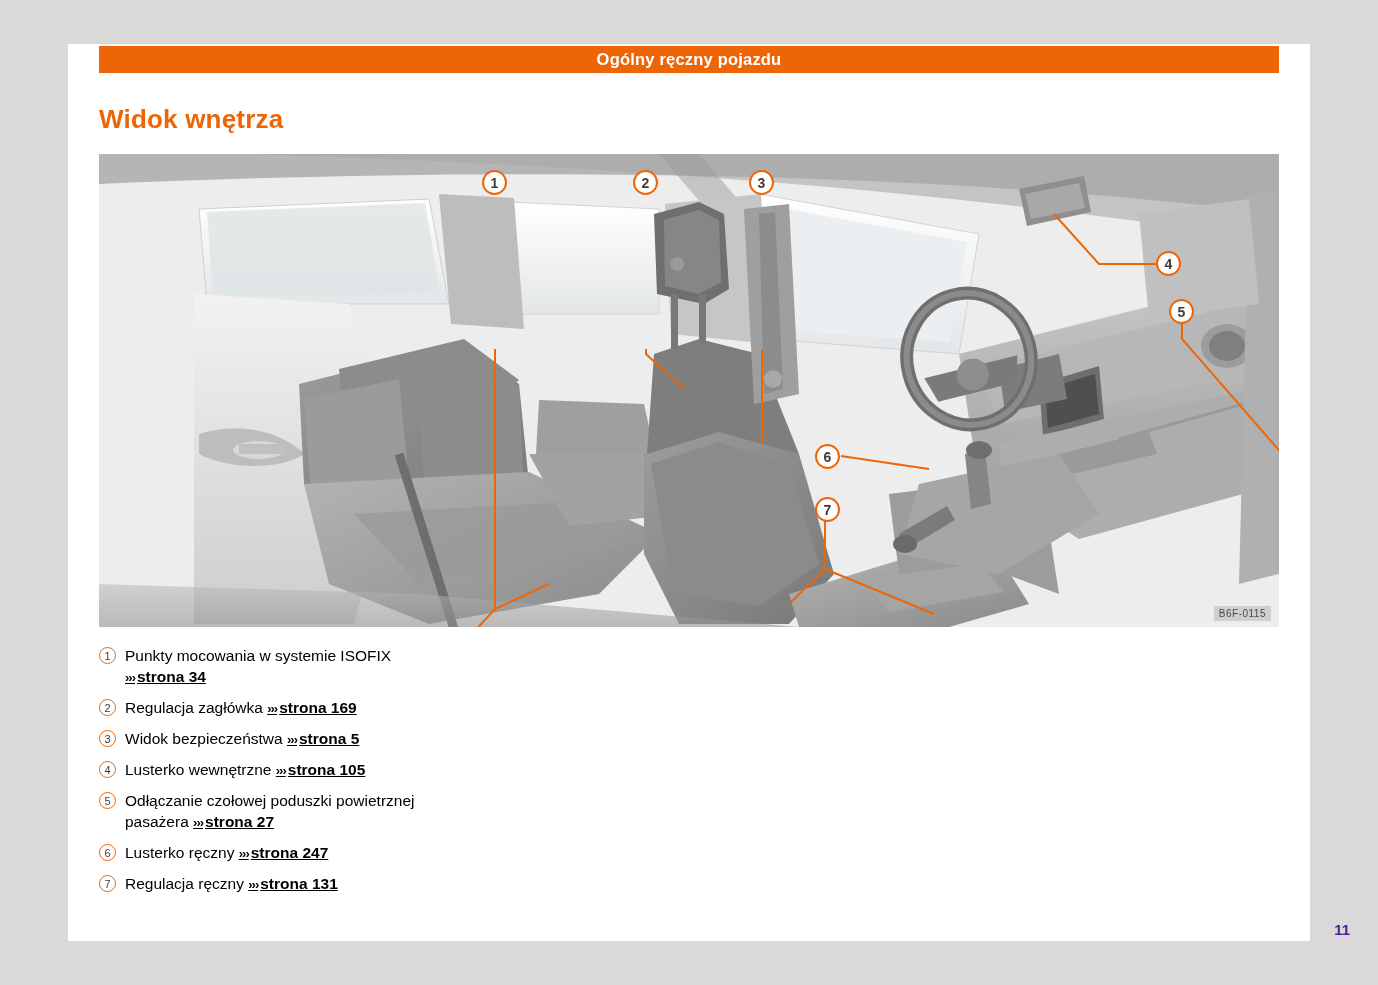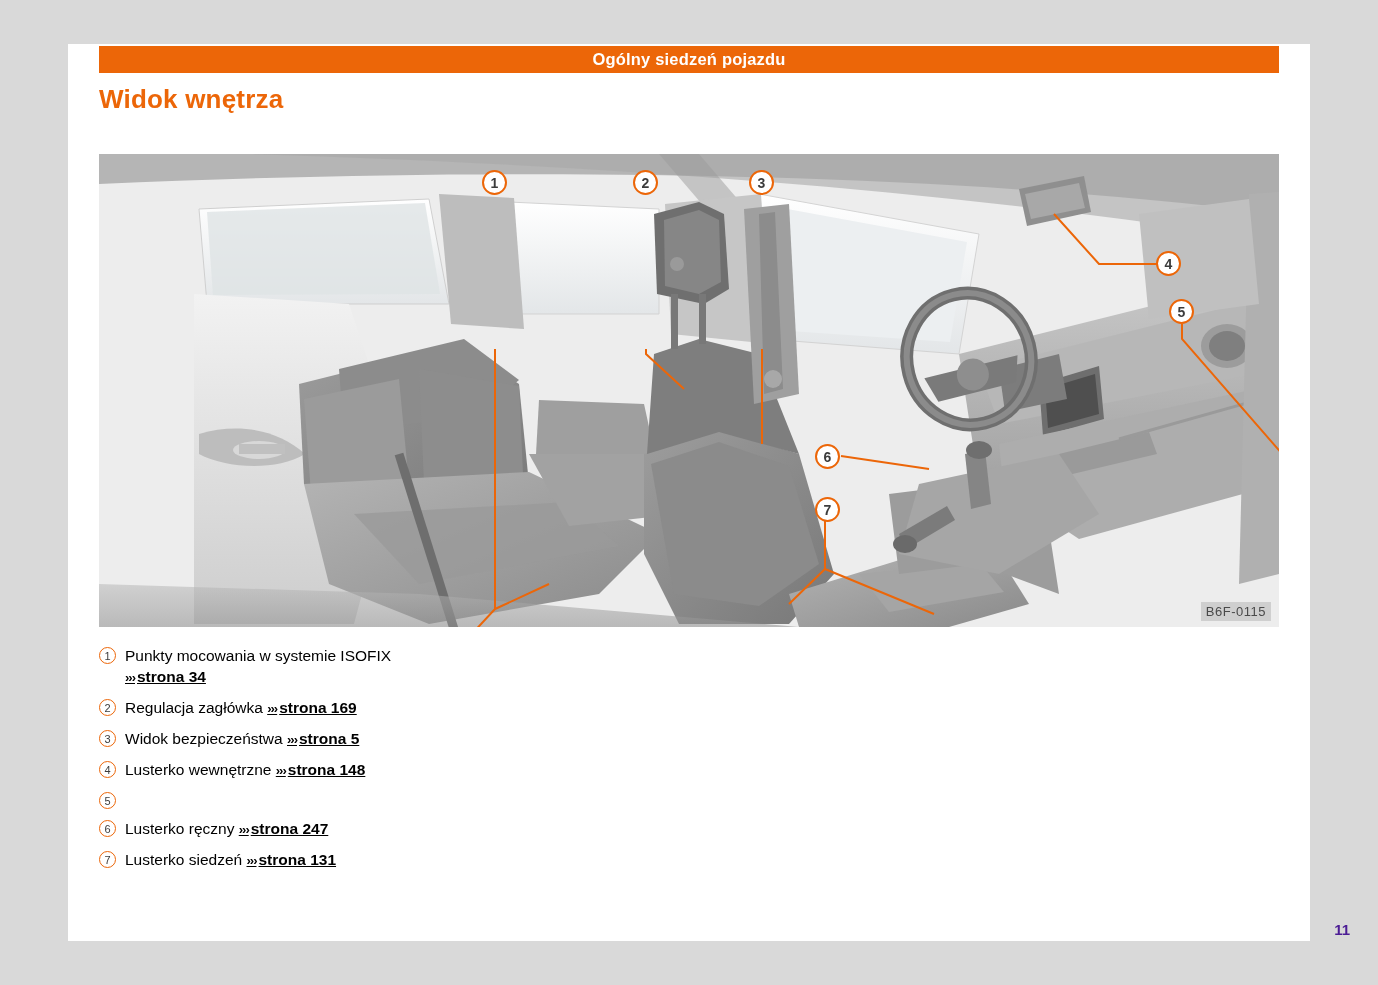--- a/index.html
+++ b/index.html
@@ -34,21 +34,21 @@
     font-size: 16.5px;
     font-weight: bold;
     display: flex;
     align-items: center;
     justify-content: center;
     letter-spacing: .2px;
   }
   .chapter-title {
     position: absolute;
     left: 99px;
-    top: 84px;
+    top: 104px;
     font-size: 26px;
     font-weight: bold;
     color: #ec6608;
     letter-spacing: .2px;
     text-align: center;
   }
   
   .figure {
     position: absolute;
     left: 99px;
@@ -58,21 +58,21 @@
     background: #e8e8e8;
     overflow: hidden;
     border: 0;
   }
   .figcode {
     position: absolute;
     right: 8px;
     bottom: 6px;
     background: #cfcfcf;
     color: #4a4a4a;
-    font-size: 13px;
+    font-size: 10px;
     letter-spacing: .5px;
     padding: 2px 5px;
     font-family: "Liberation Sans", sans-serif;
   }
   .fig-svg { position:absolute; left:0; top:0; }
   
   .callout {
     position: absolute;
     width: 25px;
     height: 25px;
@@ -140,21 +140,21 @@
   }
 </style>
 </head>
 <body>
 
 <div class="page">
 
   <div class="sheet"></div>
 
   <div class="header-bar">
-    <span>Ogólny siedzeń pojazdu</span>
+    <span>Ogólny ręczny pojazdu</span>
   </div>
 
   <div class="chapter-title">Widok wnętrza</div>
 
   <div class="figure">
     <svg class="fig-svg" width="1180" height="473" viewBox="0 0 1180 473" xmlns="http://www.w3.org/2000/svg">
       <defs>
         <linearGradient id="gbody" x1="0" y1="0" x2="0" y2="1">
           <stop offset="0%" stop-color="#f2f2f2"></stop>
           <stop offset="100%" stop-color="#cdcdcd"></stop>
@@ -330,40 +330,44 @@
       <div class="legend-text">
         <span>Widok bezpieczeństwa</span>
         <span class="ref"><span class="arrows">›››</span><span>strona 5</span></span>
       </div>
     </div>
 
     <div class="legend-row">
       <div class="legend-num">4</div>
       <div class="legend-text">
         <span>Lusterko wewnętrzne</span>
-        <span class="ref"><span class="arrows">›››</span><span>strona 148</span></span>
+        <span class="ref"><span class="arrows">›››</span><span>strona 105</span></span>
       </div>
     </div>
 
     <div class="legend-row">
       <div class="legend-num">5</div>
+      <div class="legend-text" style="max-width:345px;">
+        <span>Odłączanie czołowej poduszki powietrznej pasażera</span>
+        <span class="ref"><span class="arrows">›››</span><span>strona 27</span></span>
+      </div>
     </div>
 
     <div class="legend-row">
       <div class="legend-num">6</div>
       <div class="legend-text">
         <span>Lusterko ręczny</span>
         <span class="ref"><span class="arrows">›››</span><span>strona 247</span></span>
       </div>
     </div>
 
     <div class="legend-row">
       <div class="legend-num">7</div>
       <div class="legend-text">
-        <span>Lusterko siedzeń</span>
+        <span>Regulacja ręczny</span>
         <span class="ref"><span class="arrows">›››</span><span>strona 131</span></span>
       </div>
     </div>
 
   </div>
 
   <div class="page-number">11</div>
 
 </div>
 

